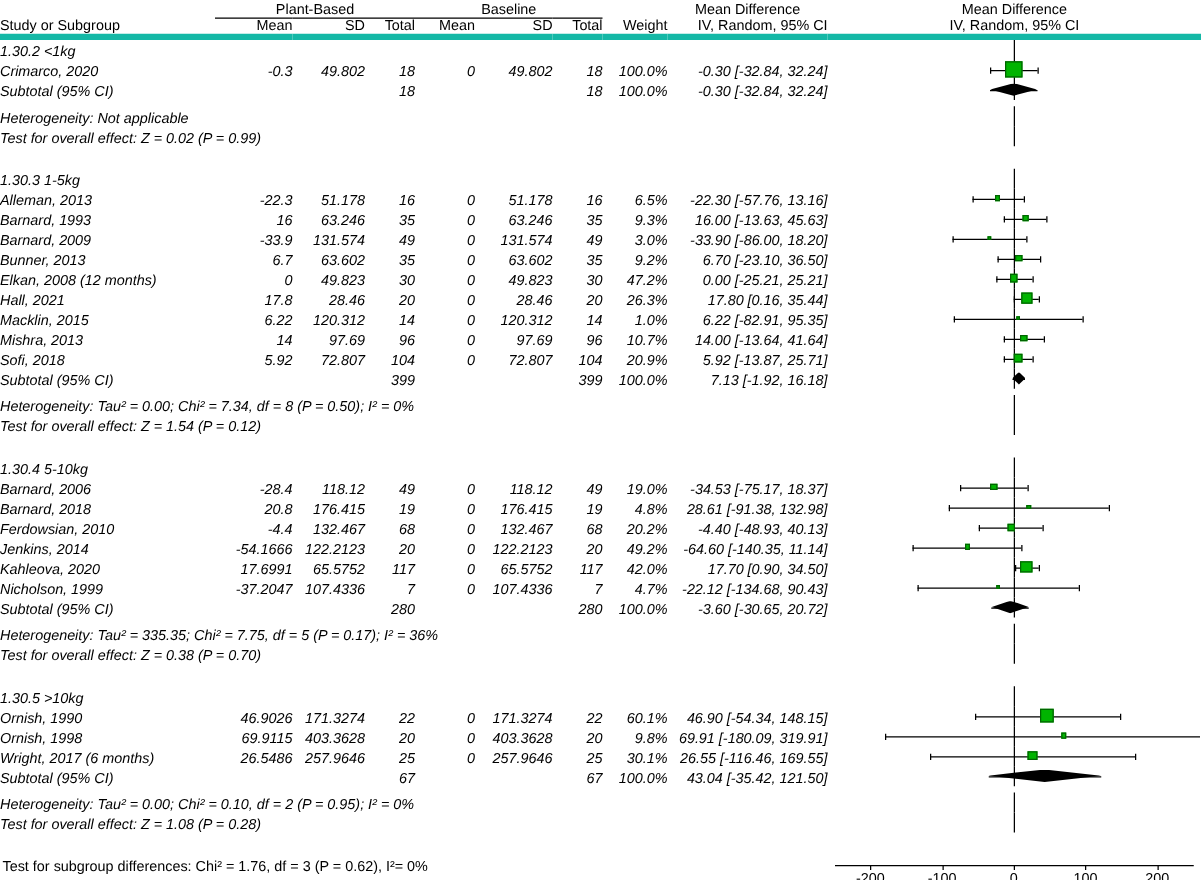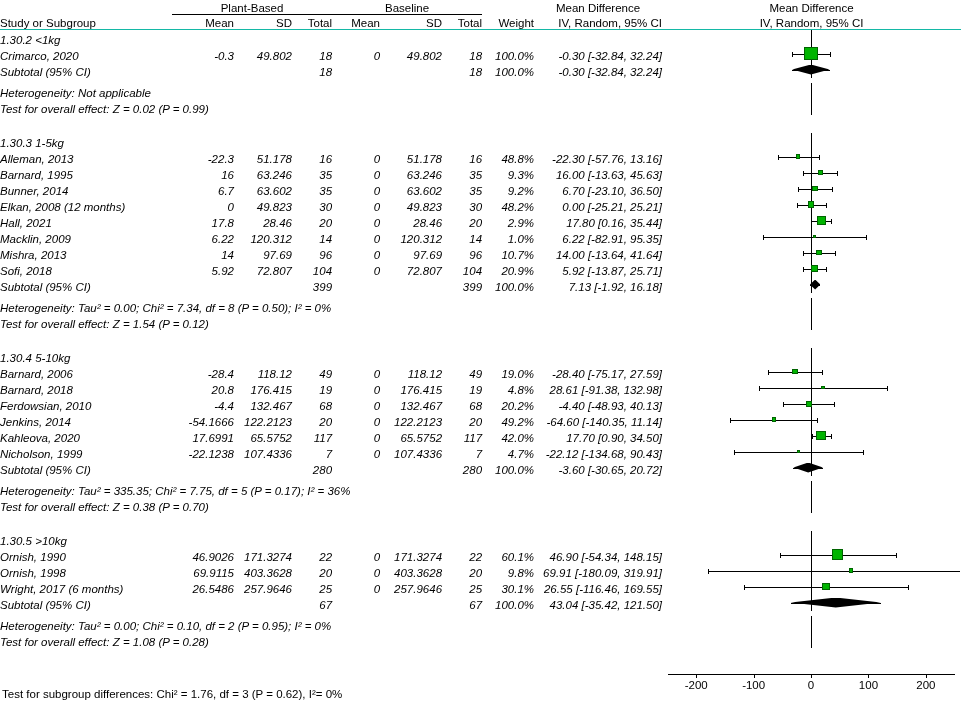--- a/index.html
+++ b/index.html
@@ -36,21 +36,21 @@
   .md  { text-align:right; padding-right:8px; white-space:nowrap; }
 
   .rowline { height:16px;font-style:italic; }
   .bold { font-weight:bold; }
   .subgrouphdr { font-weight:bold; }
   .het { white-space:nowrap; }
 
   .underline-group {
     border-bottom:1px solid #000;
   }
-  .hdr-rule { border-bottom:1px solid #14b8a6; }
+  .hdr-rule { border-bottom:5px solid #14b8a6; }
 
   
   td.plot { position:relative; padding:0; }
   .plotcanvas { position:relative; width:299px; height:16px; }
 
   .axisline {
     position:absolute; top:0; bottom:0; width:1px; background:#000; left:149px;
   }
   .ci-line { position:absolute; height:1px; background:#000; top:8px; }
   .ci-cap { position:absolute; width:1px; height:5px; background:#000; top:6px; }
@@ -182,54 +182,74 @@
           </td>
         </tr>
         <tr class="rowline">
           <td>Alleman, 2013</td>
           <td class="num">-22.3</td>
           <td class="num">51.178</td>
           <td class="num">16</td>
           <td class="num">0</td>
           <td class="num">51.178</td>
           <td class="num">16</td>
-          <td class="num">48.8%</td>
+          <td class="num">6.5%</td>
           <td class="md">-22.30 [-57.76, 13.16]</td>
           <td class="plot">
             <div class="plotcanvas">
               <div class="axisline"></div>
               <div class="ci-line" style="left: 115.846px; width: 40.7081px;"></div>
               <div class="ci-cap" style="left: 115.846px;"></div>
               <div class="ci-cap" style="left: 156.554px;"></div>
               <div class="box" style="left: 133.95px; top: 5.75px; width: 4.5px; height: 4.5px;"></div>
             </div>
           </td>
         </tr>
         <tr class="rowline">
-          <td>Barnard, 1995</td>
+          <td>Barnard, 1993</td>
           <td class="num">16</td>
           <td class="num">63.246</td>
           <td class="num">35</td>
           <td class="num">0</td>
           <td class="num">63.246</td>
           <td class="num">35</td>
           <td class="num">9.3%</td>
           <td class="md">16.00 [-13.63, 45.63]</td>
           <td class="plot">
             <div class="plotcanvas">
               <div class="axisline"></div>
               <div class="ci-line" style="left: 141.176px; width: 34.0152px;"></div>
               <div class="ci-cap" style="left: 141.176px;"></div>
               <div class="ci-cap" style="left: 175.192px;"></div>
               <div class="box" style="left: 155.484px; top: 5.3px; width: 5.4px; height: 5.4px;"></div>
             </div>
           </td>
         </tr>
         <tr class="rowline">
-          <td>Bunner, 2014</td>
+          <td>Barnard, 2009</td>
+          <td class="num">-33.9</td>
+          <td class="num">131.574</td>
+          <td class="num">49</td>
+          <td class="num">0</td>
+          <td class="num">131.574</td>
+          <td class="num">49</td>
+          <td class="num">3.0%</td>
+          <td class="md">-33.90 [-86.00, 18.20]</td>
+          <td class="plot">
+            <div class="plotcanvas">
+              <div class="axisline"></div>
+              <div class="ci-line" style="left: 99.636px; width: 59.8108px;"></div>
+              <div class="ci-cap" style="left: 99.636px;"></div>
+              <div class="ci-cap" style="left: 159.447px;"></div>
+              <div class="box" style="left: 127.941px; top: 6.4px; width: 3.2px; height: 3.2px;"></div>
+            </div>
+          </td>
+        </tr>
+        <tr class="rowline">
+          <td>Bunner, 2013</td>
           <td class="num">6.7</td>
           <td class="num">63.602</td>
           <td class="num">35</td>
           <td class="num">0</td>
           <td class="num">63.602</td>
           <td class="num">35</td>
           <td class="num">9.2%</td>
           <td class="md">6.70 [-23.10, 36.50]</td>
           <td class="plot">
             <div class="plotcanvas">
@@ -242,54 +262,54 @@
           </td>
         </tr>
         <tr class="rowline">
           <td>Elkan, 2008 (12 months)</td>
           <td class="num">0</td>
           <td class="num">49.823</td>
           <td class="num">30</td>
           <td class="num">0</td>
           <td class="num">49.823</td>
           <td class="num">30</td>
-          <td class="num">48.2%</td>
+          <td class="num">47.2%</td>
           <td class="md">0.00 [-25.21, 25.21]</td>
           <td class="plot">
             <div class="plotcanvas">
               <div class="axisline"></div>
               <div class="ci-line" style="left: 134.529px; width: 28.9411px;"></div>
               <div class="ci-cap" style="left: 134.529px;"></div>
               <div class="ci-cap" style="left: 163.471px;"></div>
               <div class="box" style="left: 145.9px; top: 4.9px; width: 6.2px; height: 6.2px;"></div>
             </div>
           </td>
         </tr>
         <tr class="rowline">
           <td>Hall, 2021</td>
           <td class="num">17.8</td>
           <td class="num">28.46</td>
           <td class="num">20</td>
           <td class="num">0</td>
           <td class="num">28.46</td>
           <td class="num">20</td>
-          <td class="num">2.9%</td>
+          <td class="num">26.3%</td>
           <td class="md">17.80 [0.16, 35.44]</td>
           <td class="plot">
             <div class="plotcanvas">
               <div class="axisline"></div>
               <div class="ci-line" style="left: 149.092px; width: 20.2507px;"></div>
               <div class="ci-cap" style="left: 149.092px;"></div>
               <div class="ci-cap" style="left: 169.343px;"></div>
               <div class="box" style="left: 154.917px; top: 3.7px; width: 8.6px; height: 8.6px;"></div>
             </div>
           </td>
         </tr>
         <tr class="rowline">
-          <td>Macklin, 2009</td>
+          <td>Macklin, 2015</td>
           <td class="num">6.22</td>
           <td class="num">120.312</td>
           <td class="num">14</td>
           <td class="num">0</td>
           <td class="num">120.312</td>
           <td class="num">14</td>
           <td class="num">1.0%</td>
           <td class="md">6.22 [-82.91, 95.35]</td>
           <td class="plot">
             <div class="plotcanvas">
@@ -391,21 +411,21 @@
         </tr>
         <tr class="rowline">
           <td>Barnard, 2006</td>
           <td class="num">-28.4</td>
           <td class="num">118.12</td>
           <td class="num">49</td>
           <td class="num">0</td>
           <td class="num">118.12</td>
           <td class="num">49</td>
           <td class="num">19.0%</td>
-          <td class="md">-28.40 [-75.17, 27.59]</td>
+          <td class="md">-34.53 [-75.17, 18.37]</td>
           <td class="plot">
             <div class="plotcanvas">
               <div class="axisline"></div>
               <div class="ci-line" style="left: 105.852px; width: 53.692px;"></div>
               <div class="ci-cap" style="left: 105.852px;"></div>
               <div class="ci-cap" style="left: 159.544px;"></div>
               <div class="box" style="left: 129.798px; top: 5.1px; width: 5.8px; height: 5.8px;"></div>
             </div>
           </td>
         </tr>
@@ -484,21 +504,21 @@
               <div class="axisline"></div>
               <div class="ci-line" style="left: 149.517px; width: 19.2864px;"></div>
               <div class="ci-cap" style="left: 149.517px;"></div>
               <div class="ci-cap" style="left: 168.803px;"></div>
               <div class="box" style="left: 154.41px; top: 3.25px; width: 9.5px; height: 9.5px;"></div>
             </div>
           </td>
         </tr>
         <tr class="rowline">
           <td>Nicholson, 1999</td>
-          <td class="num">-22.1238</td>
+          <td class="num">-37.2047</td>
           <td class="num">107.4336</td>
           <td class="num">7</td>
           <td class="num">0</td>
           <td class="num">107.4336</td>
           <td class="num">7</td>
           <td class="num">4.7%</td>
           <td class="md">-22.12 [-134.68, 90.43]</td>
           <td class="plot">
             <div class="plotcanvas">
               <div class="axisline"></div>

